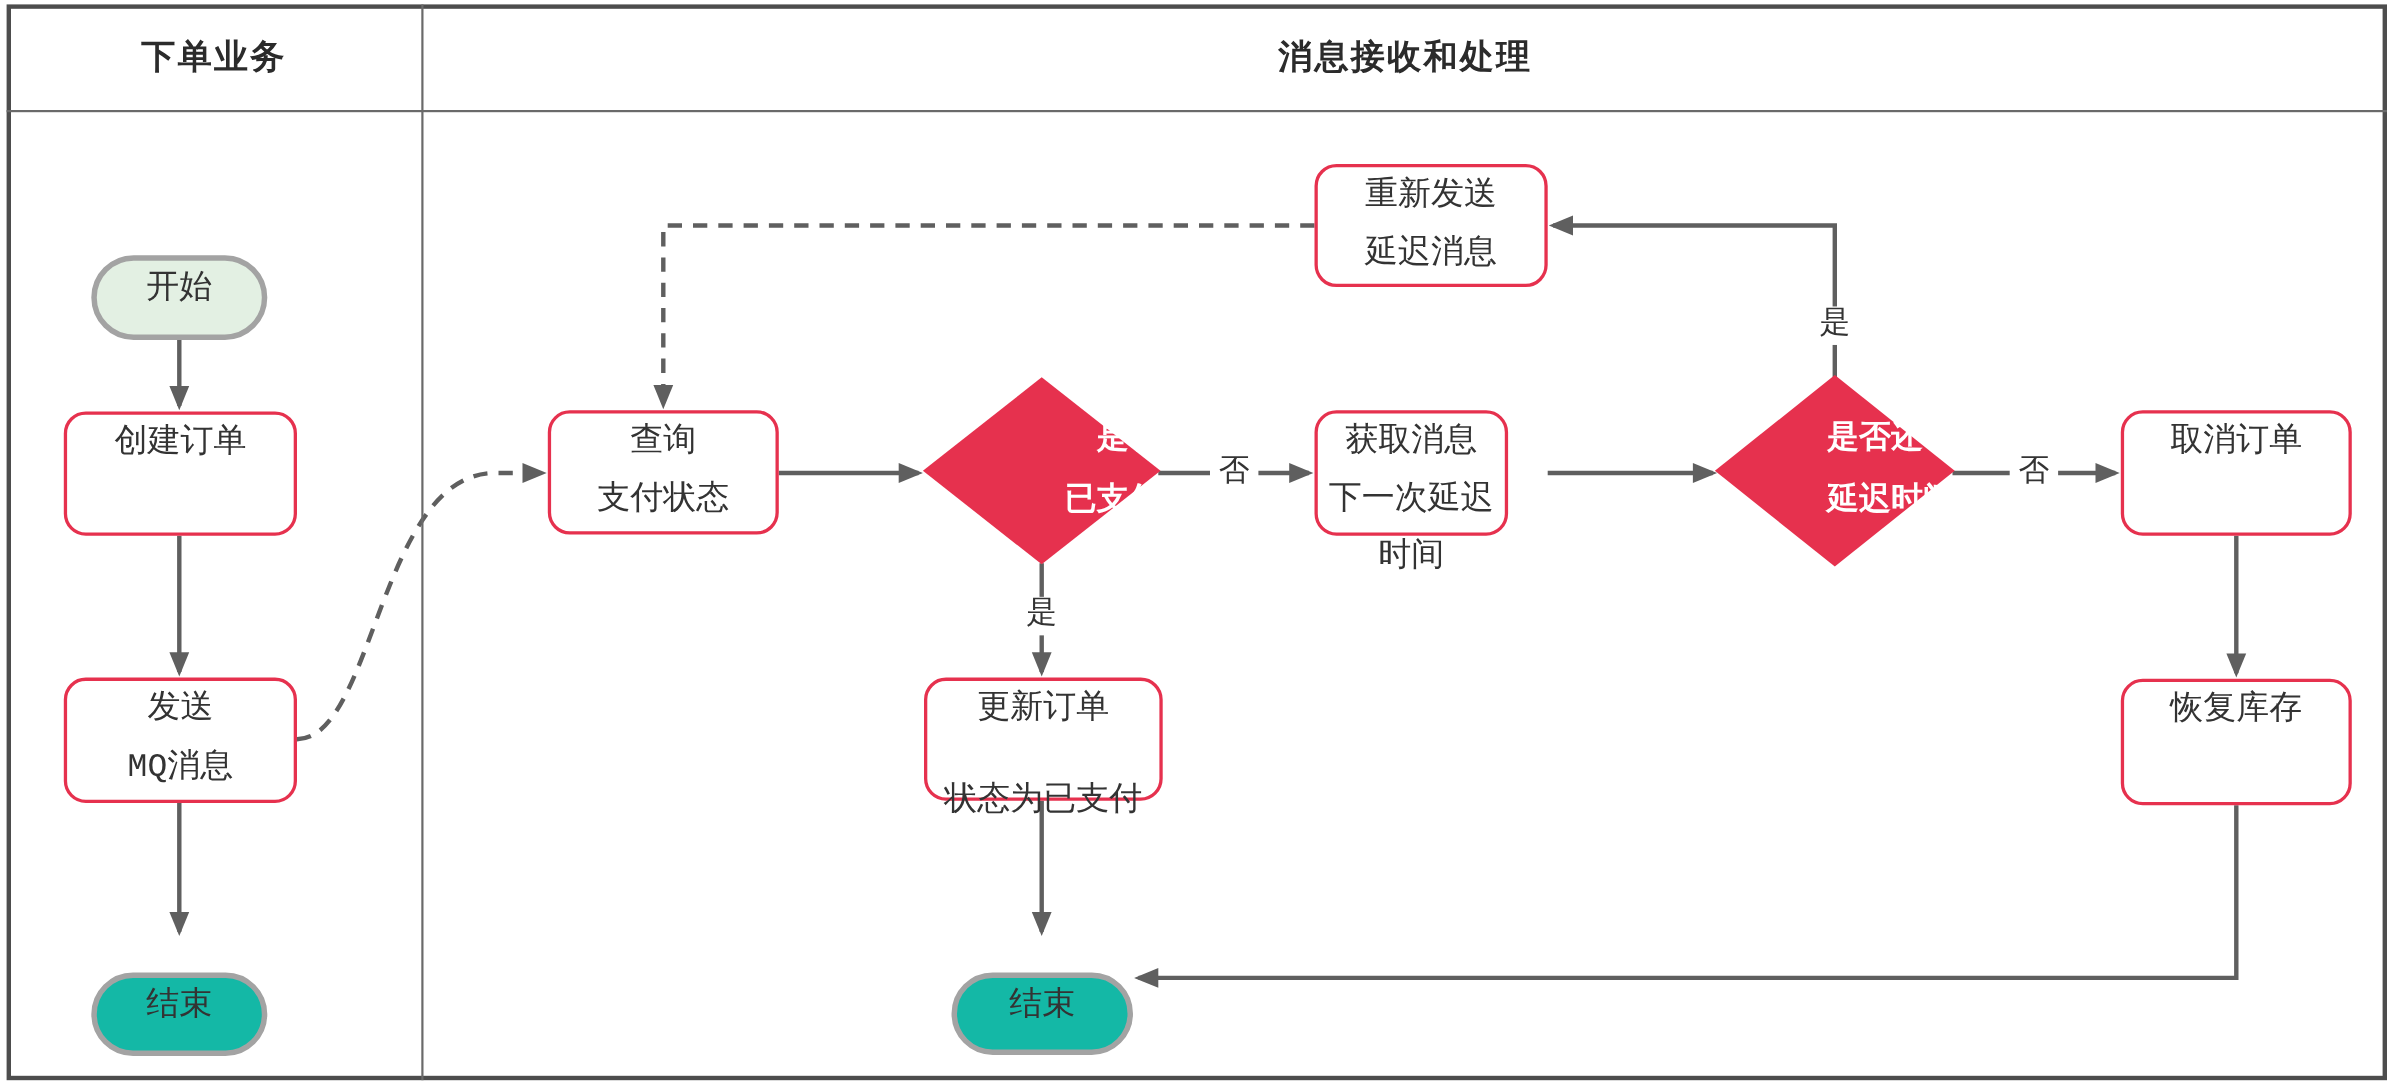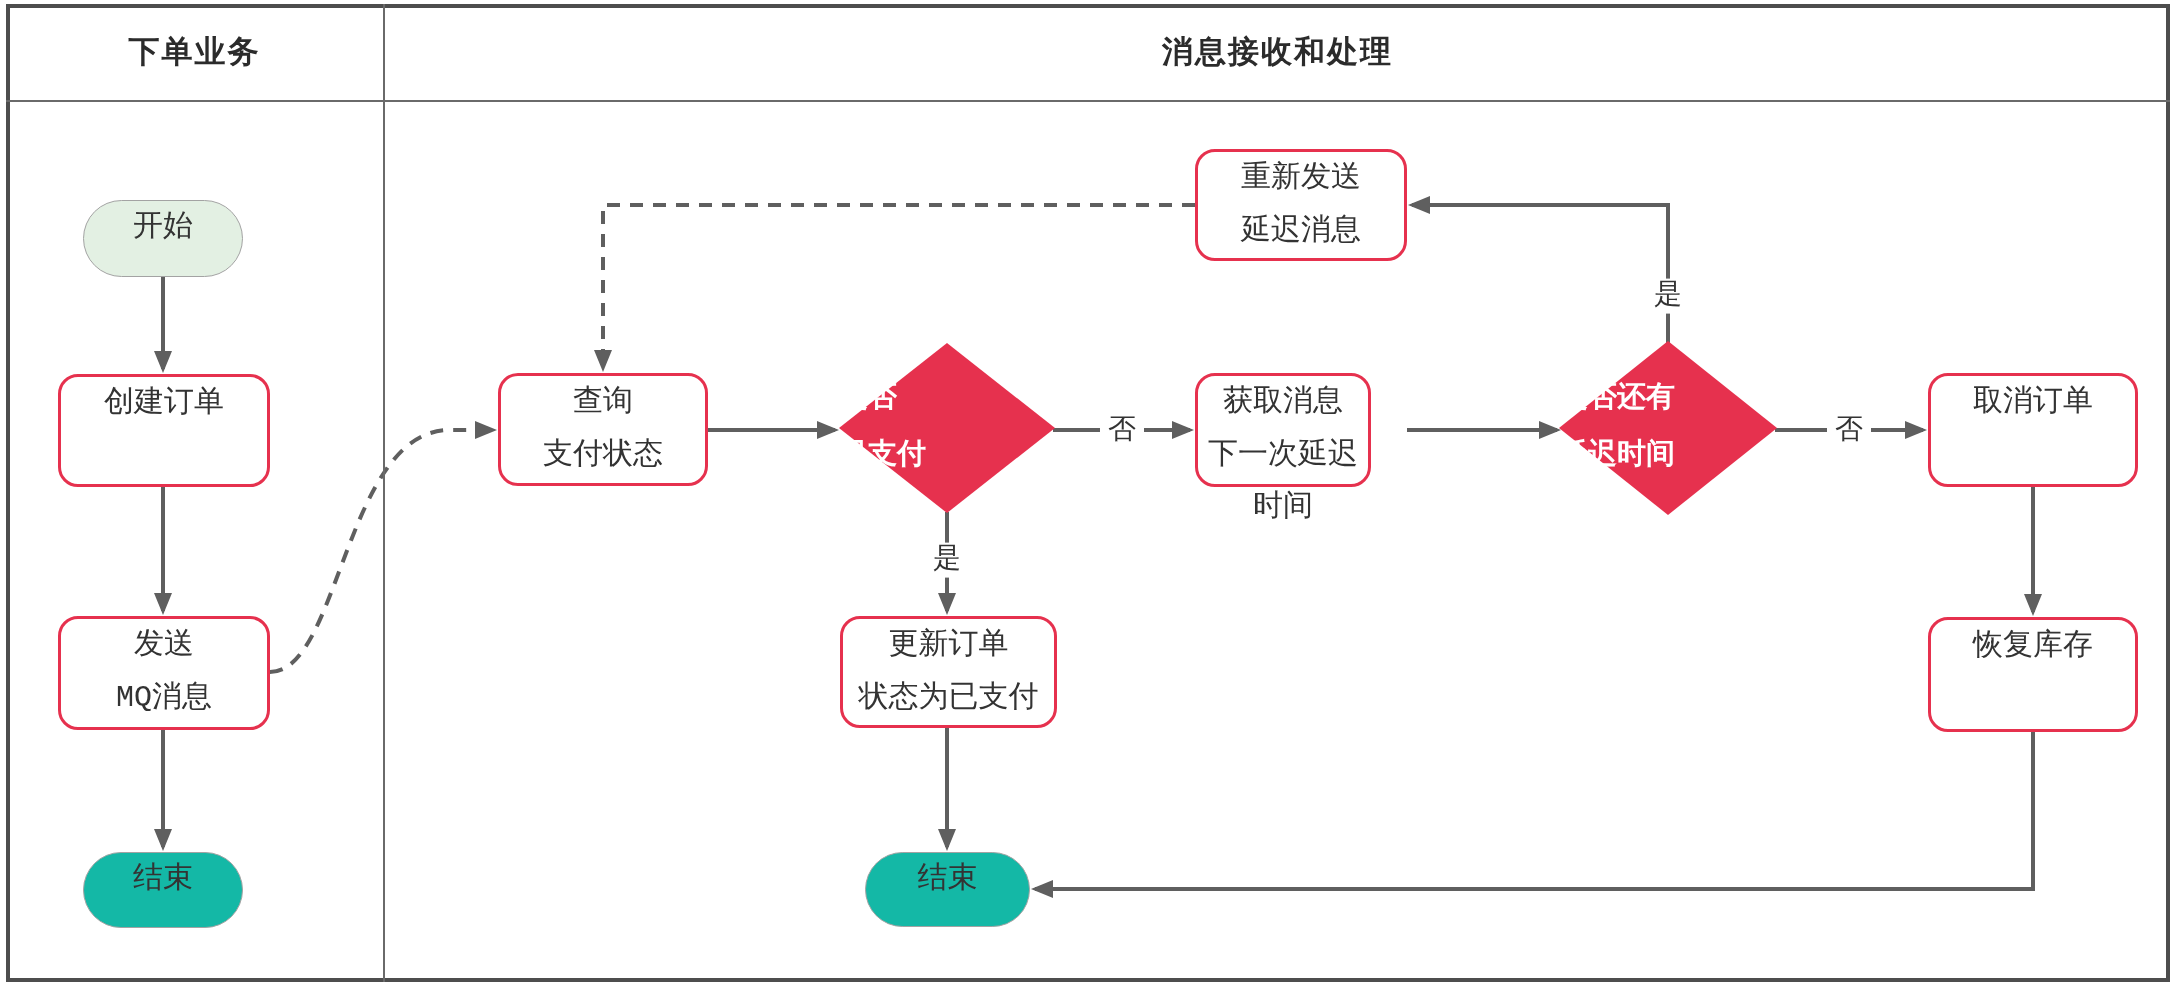--- a/index.html
+++ b/index.html
@@ -15,25 +15,25 @@
     font-size:31px;font-weight:bold;color:#2b2b2b;letter-spacing:2px;
   }
   .lane-header.left{left:6px;width:377px;}
   .lane-header.right{left:385px;width:1785px;}
   svg.wires{position:absolute;left:0;top:0;width:2176px;height:988px;}
   .node{
     position:absolute;display:flex;flex-direction:column;align-items:center;justify-content:flex-start;
     font-size:30px;line-height:1.75;text-align:center;background:#fff;box-sizing:border-box;
   }
   .box{border:3px solid #e6314e;border-radius:20px;}
-  .pill{border:1px solid #a3a3a3;border-radius:999px;}
+  .pill{border:5px solid #a3a3a3;border-radius:999px;margin-top:32px;}
   .pill.start{background:#e3f0e3;}
   .pill.end{background:#14b8a6;}
   .diamond-text{
-    position:absolute;display:flex;flex-direction:column;align-items:flex-start;justify-content:center;
+    position:absolute;display:flex;flex-direction:column;align-items:flex-end;justify-content:center;
     color:#fff;font-weight:bold;font-size:29px;line-height:1.95;text-align:center;background:transparent;
   }
   .edge-label{
     position:absolute;transform:translate(-50%,-50%);background:#fff;padding:2px 8px;
     font-size:28px;color:#333;line-height:1.1;
   }
 </style>
 </head>
 <body>
 
@@ -90,21 +90,21 @@
   </div>
 
   <div class="node box" style="left:498px;top:373px;width:210px;height:113px;">
     <span>查询</span>
     <span>支付状态</span>
   </div>
   <div class="diamond-text" style="left:839px;top:343px;width:216px;height:170px;">
     <span>是否</span>
     <span>已支付</span>
   </div>
-  <div class="node box" style="left:840px;top:616px;width:217px;height:112px;">
+  <div class="node box" style="left:840px;top:616px;width:217px;height:112px;gap:30px;">
     <span>更新订单</span>
     <span>状态为已支付</span>
   </div>
   <div class="node box" style="left:1195px;top:373px;width:176px;height:114px;">
     <span>获取消息</span>
     <span>下一次延迟时间</span>
   </div>
   <div class="diamond-text" style="left:1559px;top:341px;width:218px;height:174px;">
     <span>是否还有</span>
     <span>延迟时间</span>

